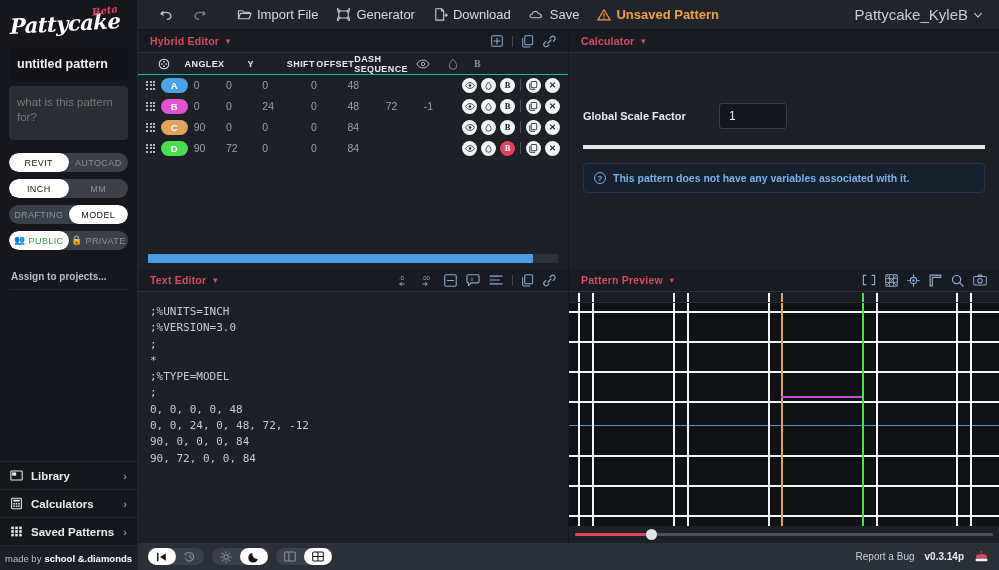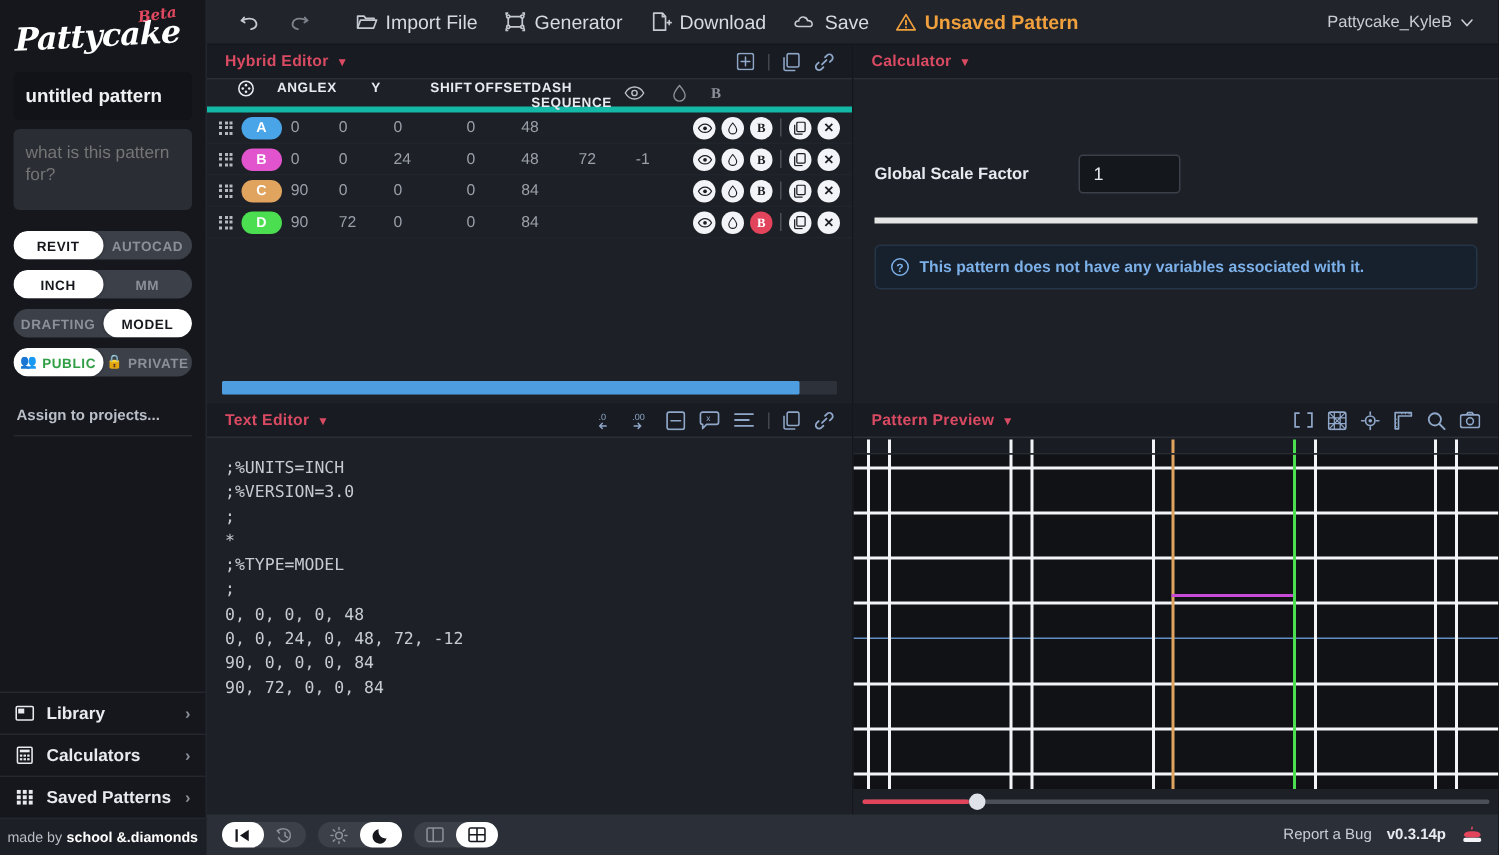--- a/index.html
+++ b/index.html
@@ -53,21 +53,21 @@
     font-family: "Liberation Sans", sans-serif;
     line-height: 1.3;
   }
   .toggles { padding: 9px 9px 0 9px; display: flex; flex-direction: column; gap: 7px; }
   .toggle {
     display: flex; background: #3c4049; border-radius: 11px;
     height: 19px; overflow: hidden; position: relative;
   }
   .toggle > div {
     flex: 1; display: flex; align-items: center; justify-content: center;
-    font-size: 9px; font-weight: bold; letter-spacing: 0.4px;
+    font-size: 9px; font-weight: normal; letter-spacing: 0.4px;
     color: #8b9099; border-radius: 11px; height: 19px;
   }
   .toggle > div.on {
     background: #ffffff; color: #15171c;
     box-shadow: 0 0 2px rgba(0,0,0,.5);
   }
   .toggle > div.on.green { color: #2f9e44; }
   .tg-icon { margin-right: 3px; font-size: 9px; line-height: 1; }
   .side-links { padding: 14px 9px 0 9px; }
   .side-link {
@@ -97,21 +97,21 @@
     padding: 0 12px; gap: 0px; border-bottom: 1px solid #15171c;
   }
   .tb-item {
     display: flex; align-items: center; gap: 5px;
     font-size: 13px; color: #d6dae1; padding: 0 9px; height: 30px;
   }
   .tb-icon { display: flex; align-items: center; color: #c4c9d2; }
   .tb-unsaved { color: #f0a03c; font-weight: bold; }
   .tb-unsaved .tb-icon { color: #f0a03c; }
   .tb-right { margin-left: auto; display: flex; align-items: center; gap: 5px;
-    font-size: 11px; color: #c9ced6; padding-right: 4px; }
+    font-size: 15px; color: #c9ced6; padding-right: 4px; }
 
   .body { flex: 1 1 auto; display: flex; }
   .col { display: flex; flex-direction: column; }
   .col-left { width: 431px; flex: 0 0 431px; border-right: 1px solid #15171c; }
   .col-right { flex: 1 1 auto; }
 
   .panel { display: flex; flex-direction: column; background: #1d2026; }
   .panel-head {
     height: 23px; display: flex; align-items: center;
     padding: 0 12px; border-bottom: 1px solid #2b2f37;
@@ -121,23 +121,23 @@
     color: #d94a63; font-size: 10.5px; font-weight: bold; letter-spacing: .2px;
   }
   .caret { margin-left: 5px; color: #d94a63; font-size: 8px; }
   .head-tools { margin-left: auto; display: flex; align-items: center; gap: 9px; color: #8fa7c9; }
   .head-tools .sep { width: 1px; height: 11px; background: #42474f; }
 
   
   .hy { height: 239px; }
   .tbl { width: 100%; font-size: 10.5px; }
   .tbl-head {
-    display: flex; height: 22px;
+    display: flex; align-items: center; height: 22px;
     color: #e7eaee; font-weight: bold; font-size: 9px; letter-spacing: .4px;
-    border-bottom: 4px solid #14b8a6; padding-left: 8px;
+    border-bottom: 1px solid #14b8a6; padding-left: 8px;
   }
   .tbl-row {
     display: flex; align-items: center; height: 21px;
     color: #9aa0aa; font-size: 10.5px;
     border-bottom: 1px solid #20242b;
     padding-left: 8px;
   }
   .c-grip { width: 17px; }
   .c-chip { width: 38px; }
   .c-ang  { width: 37px; }

